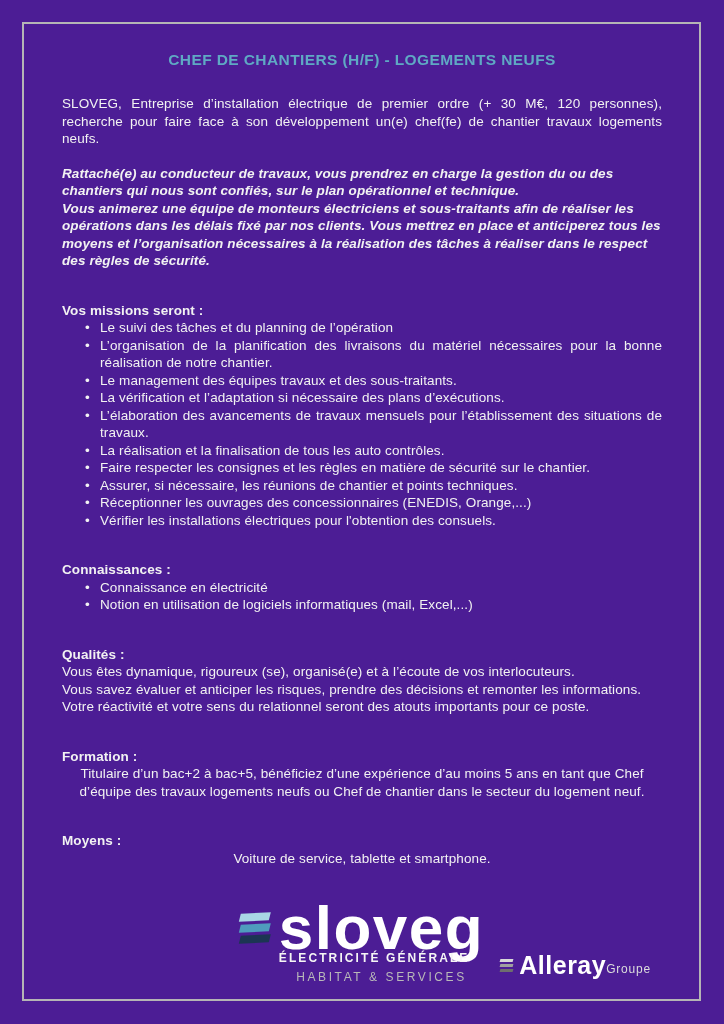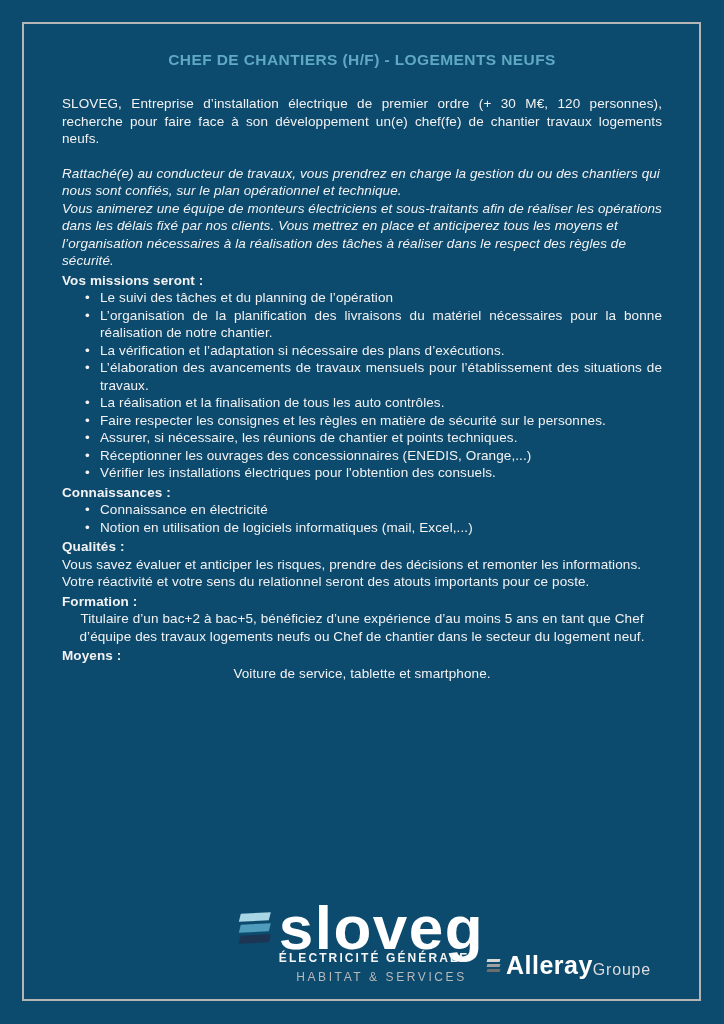--- a/index.html
+++ b/index.html
@@ -1,19 +1,19 @@
 <!DOCTYPE html>
 <html lang="fr"><head>
 <meta charset="utf-8">
 <style>
   html,body{margin:0;padding:0;background:#000;}
   .page{
     position:relative;
     width:724px;height:1024px;
-    background:#0c4a6e;
+    background:#4c1d95;
     font-family:"Liberation Sans", sans-serif;
     color:#f2f2f2;
     overflow:hidden;
   }
   .frame{
     position:absolute;
     inset:22px 23px 23px 22px;
     border:2px solid #b5b5b5;
     pointer-events:none;
   }
@@ -34,23 +34,24 @@
     letter-spacing:0.4px;
     line-height:19px;
   }
   .intro{
     margin:26px 0 0 0;
     text-align:justify;
   }
   .role-summary{
     margin:17px 0 0 0;
     font-style:italic;
+    font-weight:bold;
   }
   .role-summary div{ text-align:justify; }
-  .section{ margin-top:2px; }
+  .section{ margin-top:32px; }
   .section-heading{
     font-weight:bold;
     margin:0;
   }
   ul.bullets{
     margin:0 0 0 22px;
     padding:0;
     list-style:none;
   }
   ul.bullets li{
@@ -138,21 +139,21 @@
     transform:skewX(-16deg);
   }
   .alleray-name{
     font-size:25px;
     line-height:26px;
     font-weight:bold;
     letter-spacing:0.5px;
     color:#ffffff;
   }
   .alleray-groupe{
-    font-size:16px;
+    font-size:12px;
     letter-spacing:0.8px;
     color:#dcdcdc;
     margin:-2px 10px 0 0;
   }
 </style>
 </head>
 <body>
 
 <div class="page">
   <div class="frame"></div>
@@ -166,41 +167,43 @@
     <div class="role-summary plain-lines">
         <div>Rattaché(e) au conducteur de travaux, vous prendrez en charge la gestion du ou des chantiers qui nous sont confiés, sur le plan opérationnel et technique.</div>
         <div>Vous animerez une équipe de monteurs électriciens et sous-traitants afin de réaliser les opérations dans les délais fixé par nos clients. Vous mettrez en place et anticiperez tous les moyens et l’organisation nécessaires à la réalisation des tâches à réaliser dans le respect des règles de sécurité.</div>
       </div>
 
     <div class="section">
       <p class="section-heading">Vos missions seront :</p>
       <ul class="bullets">
           <li>Le suivi des tâches et du planning de l’opération</li>
           <li>L’organisation de la planification des livraisons du matériel nécessaires pour la bonne réalisation de notre chantier.</li>
+          <li>Le management des équipes travaux et des sous-traitants.</li>
           <li>La vérification et l’adaptation si nécessaire des plans d’exécutions.</li>
           <li>L’élaboration des avancements de travaux mensuels pour l’établissement des situations de travaux.</li>
           <li>La réalisation et la finalisation de tous les auto contrôles.</li>
-          <li>Faire respecter les consignes et les règles en matière de sécurité sur le personnes.</li>
+          <li>Faire respecter les consignes et les règles en matière de sécurité sur le chantier.</li>
           <li>Assurer, si nécessaire, les réunions de chantier et points techniques.</li>
           <li>Réceptionner les ouvrages des concessionnaires (ENEDIS, Orange,...)</li>
           <li>Vérifier les installations électriques pour l'obtention des consuels.</li>
         </ul>
     </div>
 
     <div class="section">
       <p class="section-heading">Connaissances :</p>
       <ul class="bullets">
           <li>Connaissance en électricité</li>
           <li>Notion en utilisation de logiciels informatiques (mail, Excel,...)</li>
         </ul>
     </div>
 
     <div class="section">
       <p class="section-heading">Qualités :</p>
       <div class="plain-lines">
+          <div>Vous êtes dynamique, rigoureux (se), organisé(e) et à l’écoute de vos interlocuteurs.</div>
           <div>Vous savez évaluer et anticiper les risques, prendre des décisions et remonter les informations.</div>
           <div>Votre réactivité et votre sens du relationnel seront des atouts importants pour ce poste.</div>
         </div>
     </div>
 
     <div class="section">
       <p class="section-heading">Formation :</p>
       <p class="plain-text">Titulaire d’un bac+2 à bac+5, bénéficiez d’une expérience d’au moins 5 ans en tant que Chef d’équipe des travaux logements neufs ou Chef de chantier dans le secteur du logement neuf.</p>
     </div>
 

